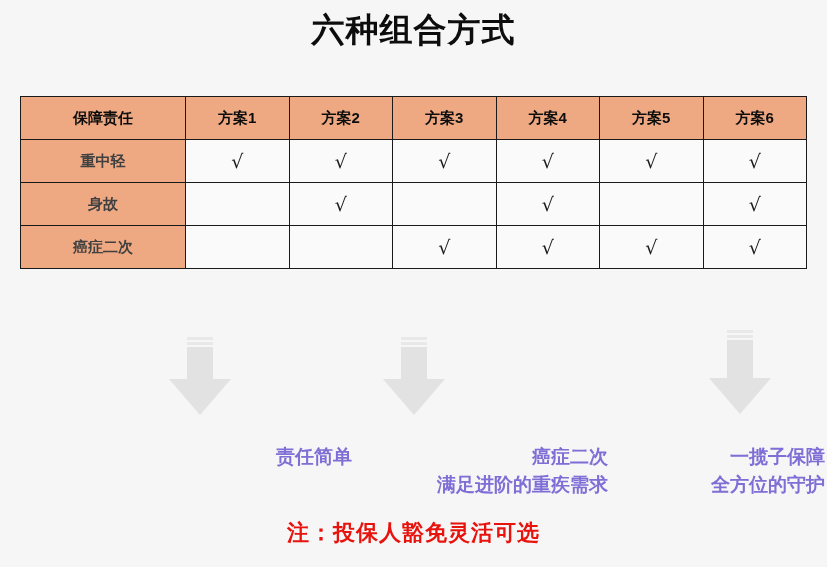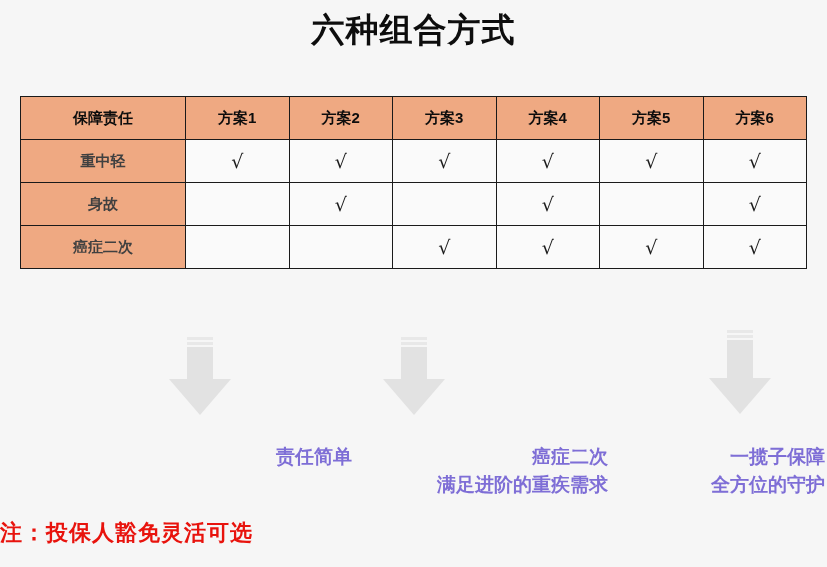--- a/index.html
+++ b/index.html
@@ -106,20 +106,21 @@
     text-align: right;
     white-space: nowrap;
   }
 
   
   #footnote {
     position: absolute;
     left: 0;
     top: 518px;
     width: 827px;
+    text-align: center;
     color: #e8130d;
     font-size: 22px;
     font-weight: bold;
     font-family: "Liberation Sans", "DejaVu Sans", sans-serif;
     letter-spacing: 1px;
   }
 </style>
 </head>
 <body>
 

